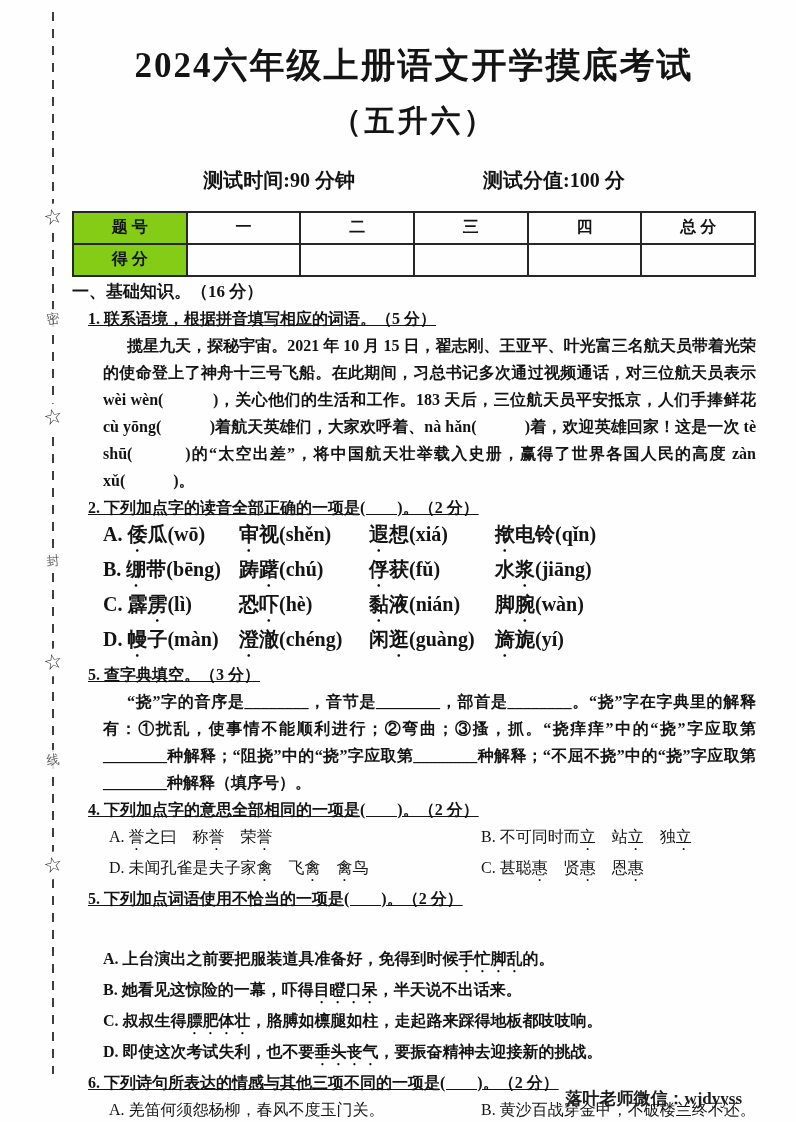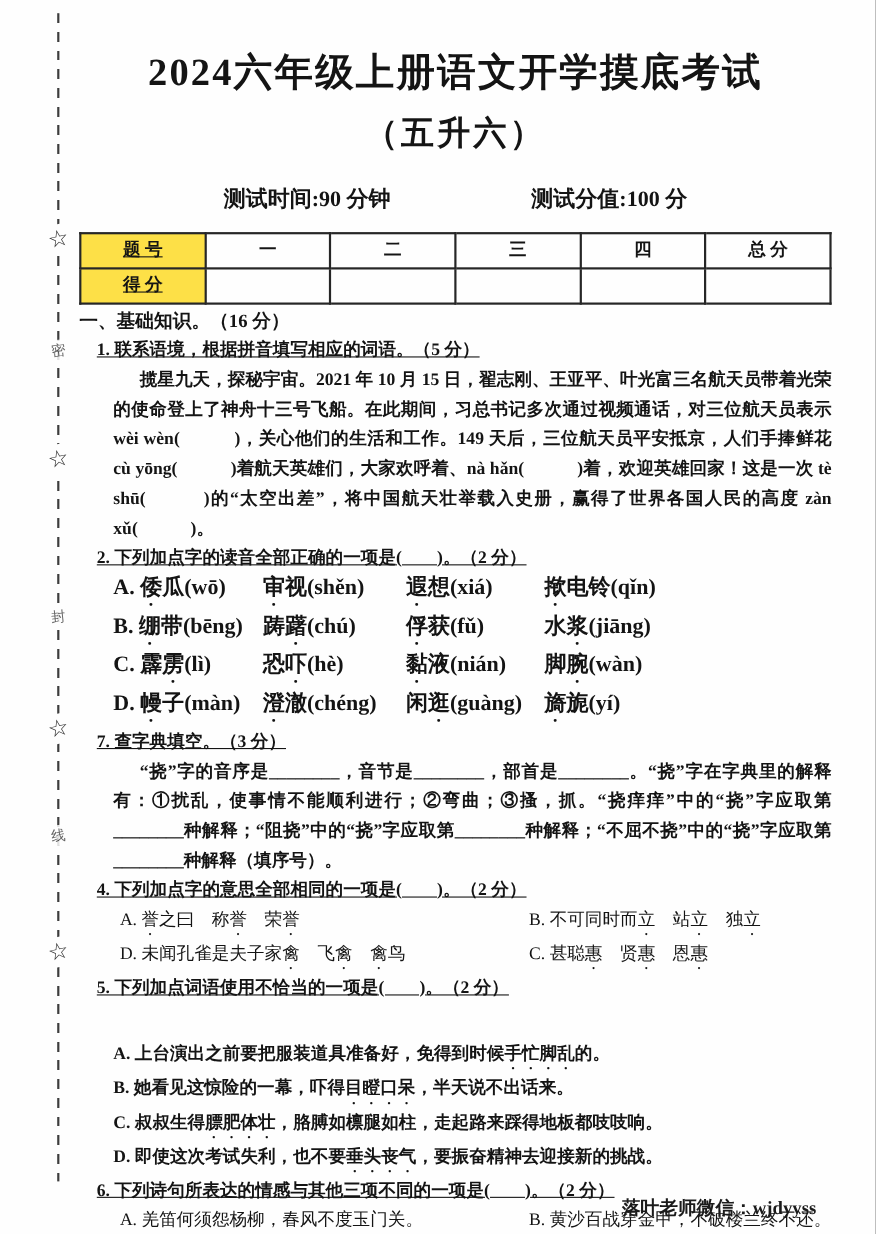--- a/index.html
+++ b/index.html
@@ -26,21 +26,21 @@
     letter-spacing:2px;line-height:1.25;
   }
   .subtitle{margin:13px 0 0 0;text-align:center;font-size:30px;font-weight:bold;letter-spacing:3px;}
   .meta{display:flex;justify-content:center;gap:128px;margin-top:25px;font-size:20px;font-weight:600;}
   
   .score-table{
     width:100%;margin-top:17px;border-collapse:collapse;table-layout:fixed;
     font-size:16px;font-weight:bold;
   }
   .score-table td{border:2px solid #262626;height:30px;text-align:center;padding:0;}
-  .score-table td.lab{background:#fde047;text-decoration:underline;}
+  .score-table td.lab{background:#84cc16;}
   
   .sec-heading{margin-top:1px;font-size:17px;font-weight:bold;line-height:27px;}
   .stem{margin-left:16px;font-size:16px;font-weight:600;line-height:27px;text-decoration:underline;}
   .passage{
     margin:0 0 0 31px;font-size:16px;font-weight:600;line-height:27px;
     text-indent:24px;text-align:justify;
   }
   .opt-grid4{
     display:grid;grid-template-columns:136px 130px 126px auto;
     margin-left:31px;font-size:20px;font-weight:600;line-height:27px;
@@ -99,21 +99,21 @@
           <td></td>
           <td></td>
           <td></td>
         </tr>
       </tbody>
     </table>
 
     <div class="sec-heading">一、基础知识。（16 分）</div>
 
     <div class="stem">1. 联系语境，根据拼音填写相应的词语。（5 分）</div>
-    <p class="passage">揽星九天，探秘宇宙。2021 年 10 月 15 日，翟志刚、王亚平、叶光富三名航天员带着光荣的使命登上了神舟十三号飞船。在此期间，习总书记多次通过视频通话，对三位航天员表示 wèi wèn(　　　)，关心他们的生活和工作。149 天后，三位航天员平安抵京，人们手捧鲜花 cù yōng(　　　)着航天英雄们，大家欢呼着、nà hǎn(　　　)着，欢迎英雄回家！这是一次 tè shū(　　　)的“太空出差”，将中国航天壮举载入史册，赢得了世界各国人民的高度 zàn xǔ(　　　)。</p>
+    <p class="passage">揽星九天，探秘宇宙。2021 年 10 月 15 日，翟志刚、王亚平、叶光富三名航天员带着光荣的使命登上了神舟十三号飞船。在此期间，习总书记多次通过视频通话，对三位航天员表示 wèi wèn(　　　)，关心他们的生活和工作。183 天后，三位航天员平安抵京，人们手捧鲜花 cù yōng(　　　)着航天英雄们，大家欢呼着、nà hǎn(　　　)着，欢迎英雄回家！这是一次 tè shū(　　　)的“太空出差”，将中国航天壮举载入史册，赢得了世界各国人民的高度 zàn xǔ(　　　)。</p>
 
     <div class="stem">2. 下列加点字的读音全部正确的一项是(　　)。（2 分）</div>
     <div class="opt-grid4">
       <span>A. <span class="em-dot">倭</span>瓜(wō)</span>
       <span><span class="em-dot">审</span>视(shěn)</span>
       <span><span class="em-dot">遐</span>想(xiá)</span>
       <span><span class="em-dot">揿</span>电铃(qǐn)</span>
       <span>B. <span class="em-dot">绷</span>带(bēng)</span>
       <span>踌<span class="em-dot">躇</span>(chú)</span>
       <span><span class="em-dot">俘</span>获(fǔ)</span>
@@ -121,21 +121,21 @@
       <span>C. 霹<span class="em-dot">雳</span>(lì)</span>
       <span>恐<span class="em-dot">吓</span>(hè)</span>
       <span><span class="em-dot">黏</span>液(nián)</span>
       <span>脚<span class="em-dot">腕</span>(wàn)</span>
       <span>D. <span class="em-dot">幔</span>子(màn)</span>
       <span><span class="em-dot">澄</span>澈(chéng)</span>
       <span>闲<span class="em-dot">逛</span>(guàng)</span>
       <span><span class="em-dot">旖</span>旎(yí)</span>
     </div>
 
-    <div class="stem">7. 查字典填空。（3 分）</div>
+    <div class="stem">5. 查字典填空。（3 分）</div>
     <p class="passage">“挠”字的音序是________，音节是________，部首是________。“挠”字在字典里的解释有：①扰乱，使事情不能顺利进行；②弯曲；③搔，抓。“挠痒痒”中的“挠”字应取第________种解释；“阻挠”中的“挠”字应取第________种解释；“不屈不挠”中的“挠”字应取第________种解释（填序号）。</p>
 
     <div class="stem">4. 下列加点字的意思全部相同的一项是(　　)。（2 分）</div>
     <div class="opt-grid2">
       <span>A. <span class="em-dot">誉</span>之曰　称<span class="em-dot">誉</span>　荣<span class="em-dot">誉</span></span>
       <span>B. 不可同时而<span class="em-dot">立</span>　站<span class="em-dot">立</span>　独<span class="em-dot">立</span></span>
       <span>D. 未闻孔雀是夫子家<span class="em-dot">禽</span>　飞<span class="em-dot">禽</span>　<span class="em-dot">禽</span>鸟</span>
       <span>C. 甚聪<span class="em-dot">惠</span>　贤<span class="em-dot">惠</span>　恩<span class="em-dot">惠</span></span>
     </div>
 

